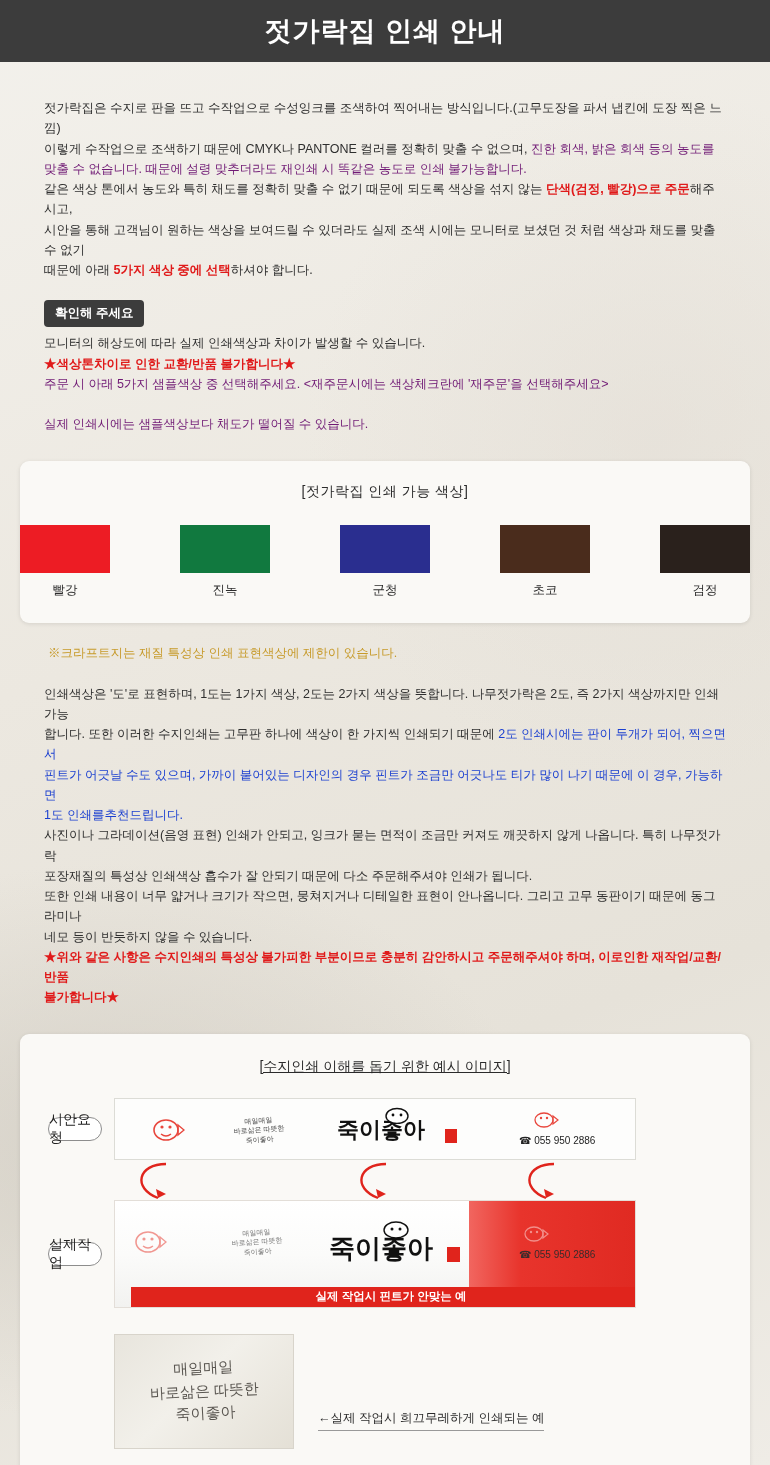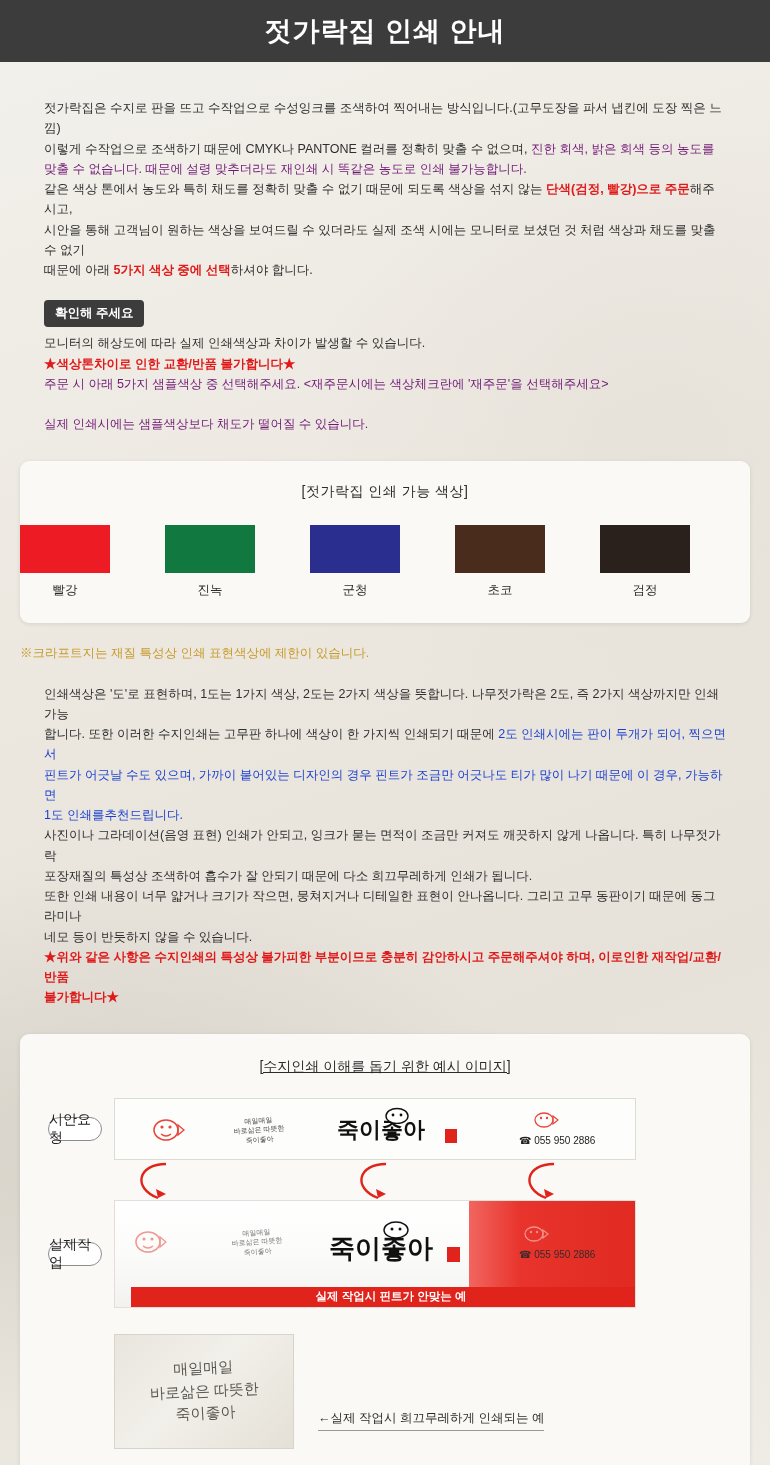--- a/index.html
+++ b/index.html
@@ -80,36 +80,36 @@
   }
   .card-title {
     text-align: center;
     font-size: 14px;
     color: #2b2b2b;
     margin-bottom: 24px;
     letter-spacing: 0.5px;
   }
   .swatch-row {
     display: flex;
-    justify-content: flex-start;
+    justify-content: space-between;
     gap: 55px;
   }
   .swatch { text-align: center; }
   .swatch-box {
     width: 90px;
     height: 48px;
   }
   .swatch-label {
     margin-top: 9px;
     font-size: 12.5px;
     color: #2b2b2b;
   }
 
   .kraft-note {
-    margin: 22px 0 0 20px;
+    margin: 22px 0 0 48px;
     font-size: 12.5px;
     color: #c79a2a;
   }
 
   
   .card2 {
     background: #faf9f6;
     border-radius: 9px;
     box-shadow: 0 1px 4px rgba(0,0,0,0.10);
     margin: 0 20px;
@@ -315,21 +315,21 @@
 
   <div class="content">
     <p class="para" style="margin-top:22px">
       <span>인쇄색상은 '도'로 표현하며, 1도는 1가지 색상, 2도는 2가지 색상을 뜻합니다. 나무젓가락은 2도, 즉 2가지 색상까지만 인쇄 가능</span><br>
       <span>합니다. 또한 이러한 수지인쇄는 고무판 하나에 색상이 한 가지씩 인쇄되기 때문에 </span><span class="blue">2도 인쇄시에는 판이 두개가 되어, 찍으면서</span><br>
       <span class="blue">핀트가 어긋날 수도 있으며, 가까이 붙어있는 디자인의 경우 핀트가 조금만 어긋나도 티가 많이 나기 때문에 이 경우, 가능하면</span><br>
       <span class="blue">1도 인쇄를추천드립니다.</span>
     </p>
     <p class="para blk">
       <span>사진이나 그라데이션(음영 표현) 인쇄가 안되고, 잉크가 묻는 면적이 조금만 커져도 깨끗하지 않게 나옵니다. 특히 나무젓가락</span><br>
-      <span>포장재질의 특성상 조색하여 흡수가 잘 안되기 때문에 다소 희끄무레하게 인쇄가 됩니다.</span>
+      <span>포장재질의 특성상 인쇄색상 흡수가 잘 안되기 때문에 다소 주문해주셔야 인쇄가 됩니다.</span>
     </p>
     <p class="para blk">
       <span>또한 인쇄 내용이 너무 얇거나 크기가 작으면, 뭉쳐지거나 디테일한 표현이 안나옵니다. 그리고 고무 동판이기 때문에 동그라미나</span><br>
       <span>네모 등이 반듯하지 않을 수 있습니다.</span>
     </p>
     <p class="para blk">
       <span class="redb">★위와 같은 사항은 수지인쇄의 특성상 불가피한 부분이므로 충분히 감안하시고 주문해주셔야 하며, 이로인한 재작업/교환/반품</span><br>
       <span class="redb">불가합니다★</span>
     </p>
   </div>

